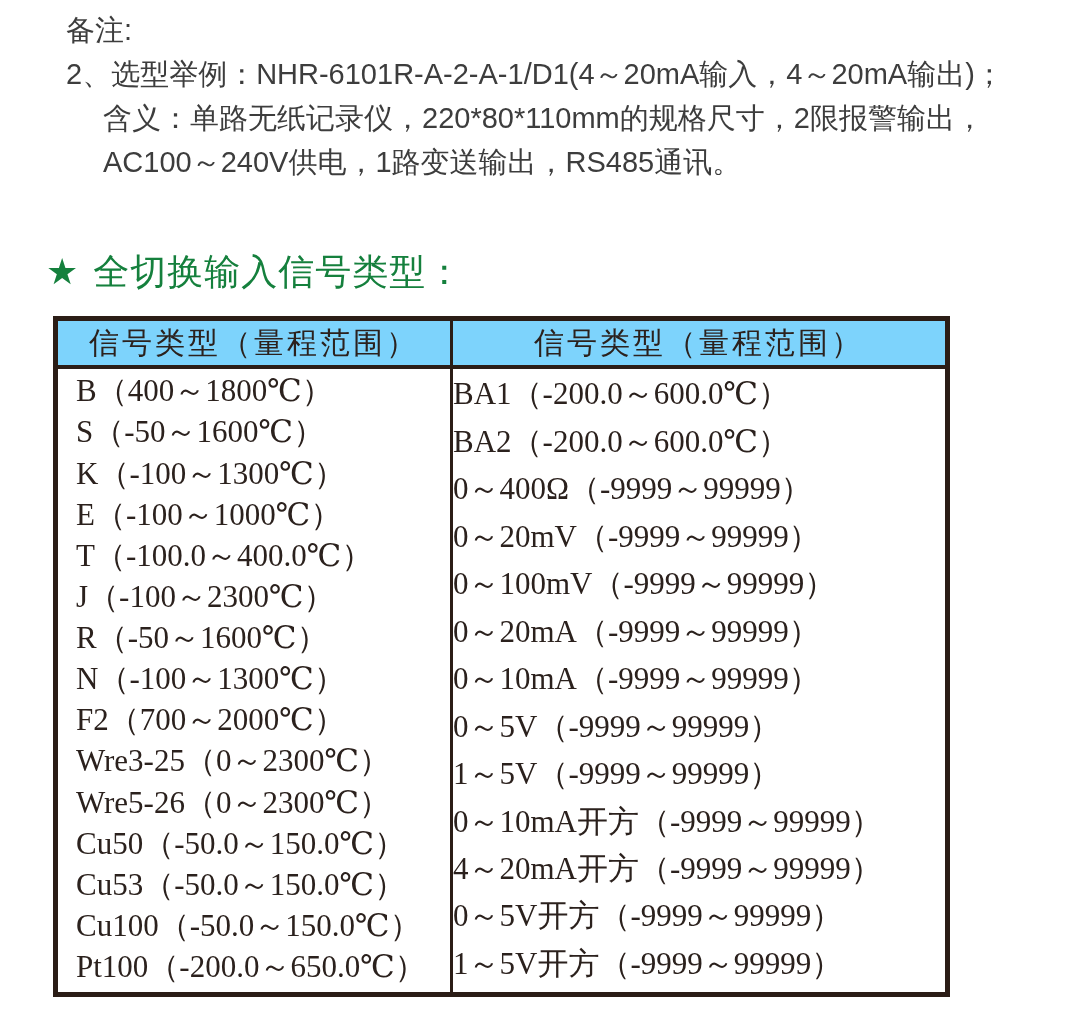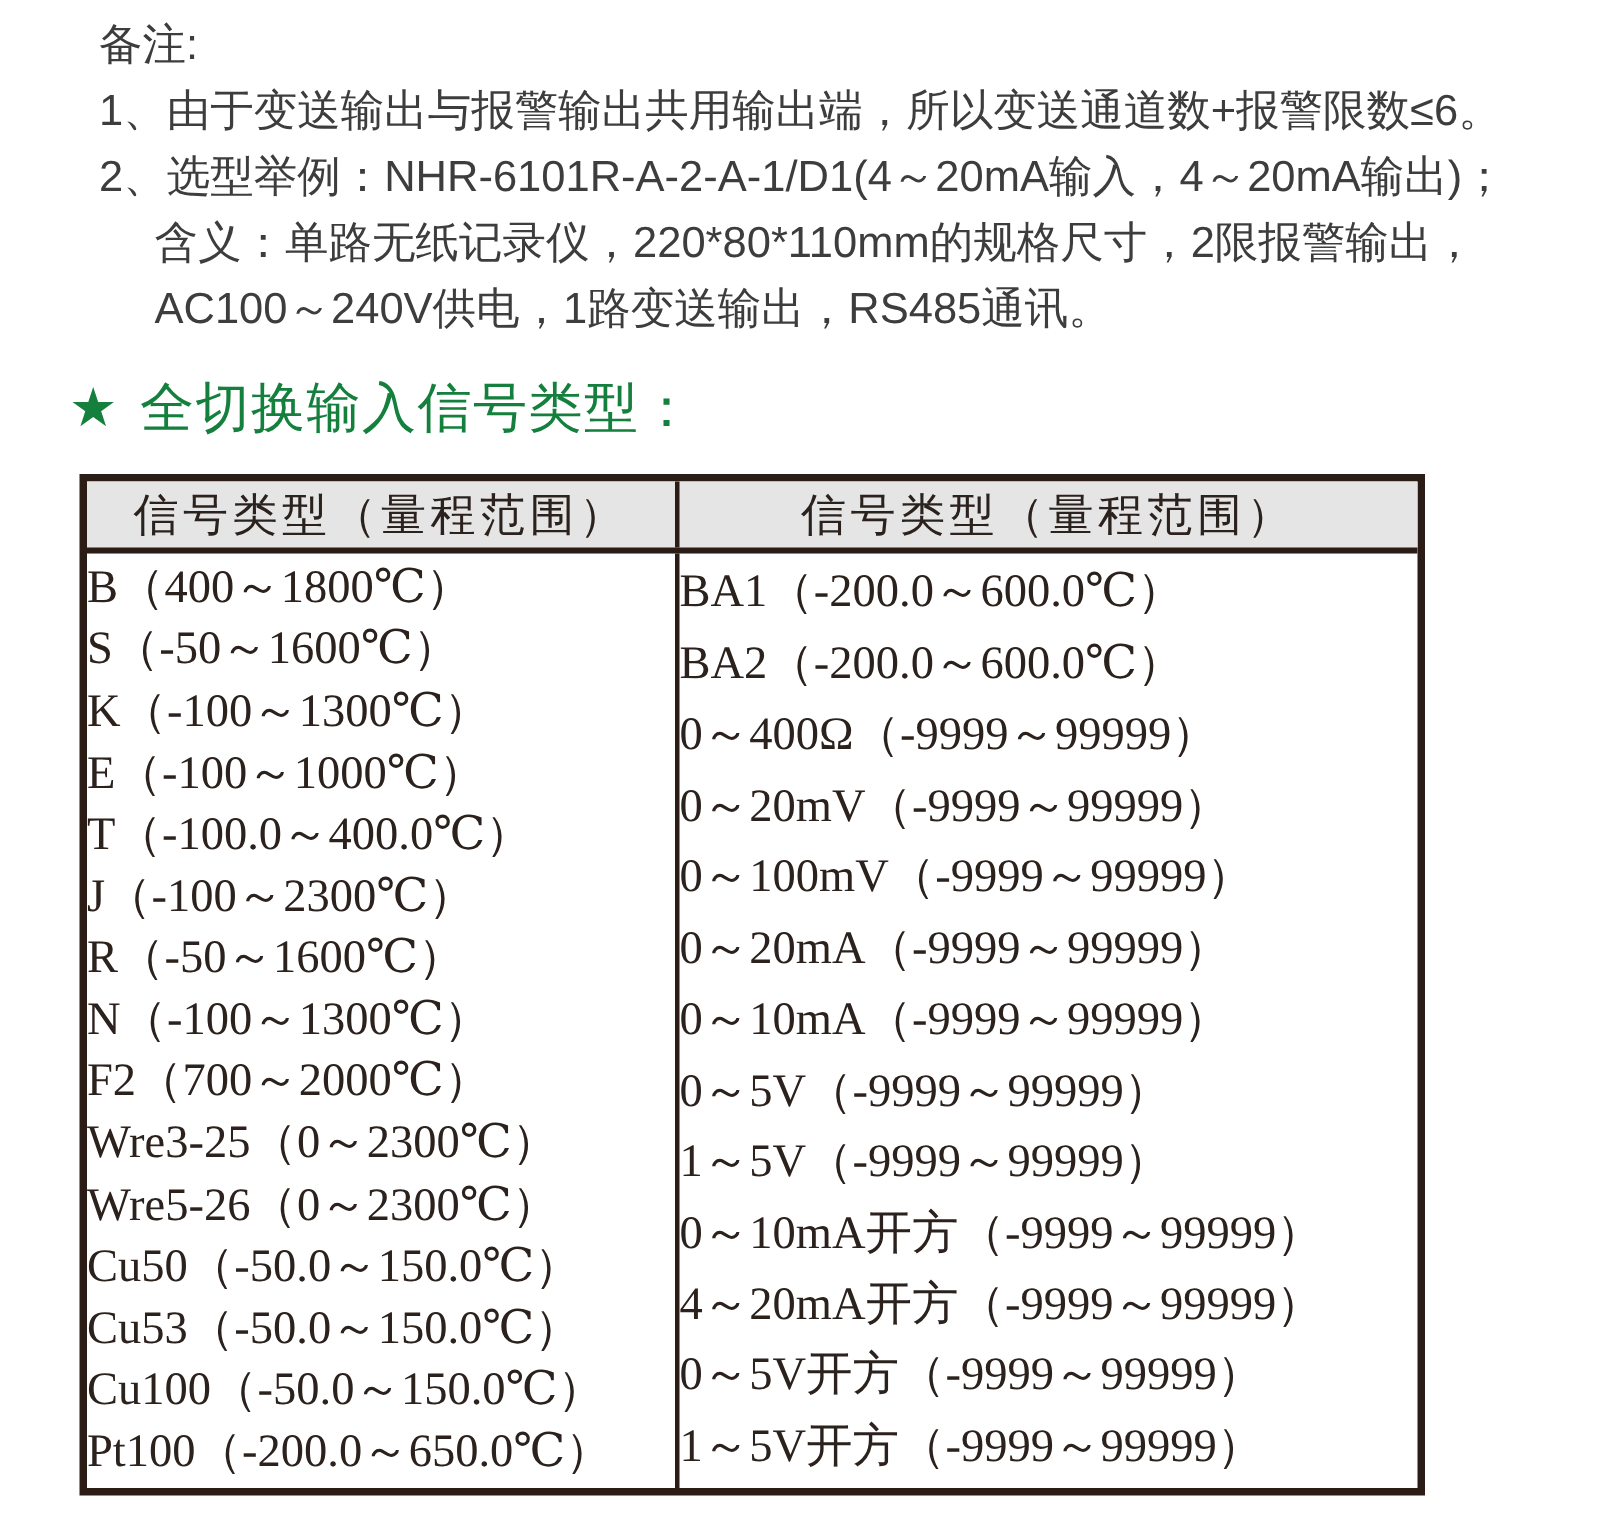--- a/index.html
+++ b/index.html
@@ -56,21 +56,21 @@
     background: #ffffff;
     display: flex;
     flex-direction: column;
     font-family: "Liberation Serif", "DejaVu Serif", serif;
     color: #2b211d;
   }
   .sig-header {
     flex: none;
     display: flex;
     height: 48px;
-    background: #e5e5e5;
+    background: #7dd3fc;
     border-bottom: 4px solid #2b1d16;
   }
   .sig-th {
     flex: none;
     width: 395px;
     display: flex;
     align-items: center;
     justify-content: center;
     font-size: 30px;
     letter-spacing: 3px;
@@ -90,34 +90,34 @@
     justify-content: space-around;
     padding-top: 2px;
     padding-bottom: 4px;
     font-size: 31px;
     overflow: hidden;
   }
   .sig-col.left {
     flex: none;
     width: 395px;
     border-right: 3px solid #2b1d16;
+    padding-left: 18px;
   }
   .sig-col.right {
     flex: 1;
   }
   .sig-row { white-space: nowrap; line-height: 1.05; }
 </style>
 </head>
 <body>
 
 <div class="page">
 
   <section class="notes">
     <div class="note-line">备注:</div>
-    <div class="note-line">1、由于变送输出与报警输出共用输出端，所以变送通道数+报警限数≤6。</div>
     <div class="note-line">2、选型举例：NHR-6101R-A-2-A-1/D1(4～20mA输入，4～20mA输出)；</div>
     <div class="note-line indent">含义：单路无纸记录仪，220*80*110mm的规格尺寸，2限报警输出，</div>
     <div class="note-line indent">AC100～240V供电，1路变送输出，RS485通讯。</div>
   </section>
 
   <h2 class="section-heading">
     <span class="star">★</span><span>全切换输入信号类型：</span>
   </h2>
 
   <div class="sig-table">

